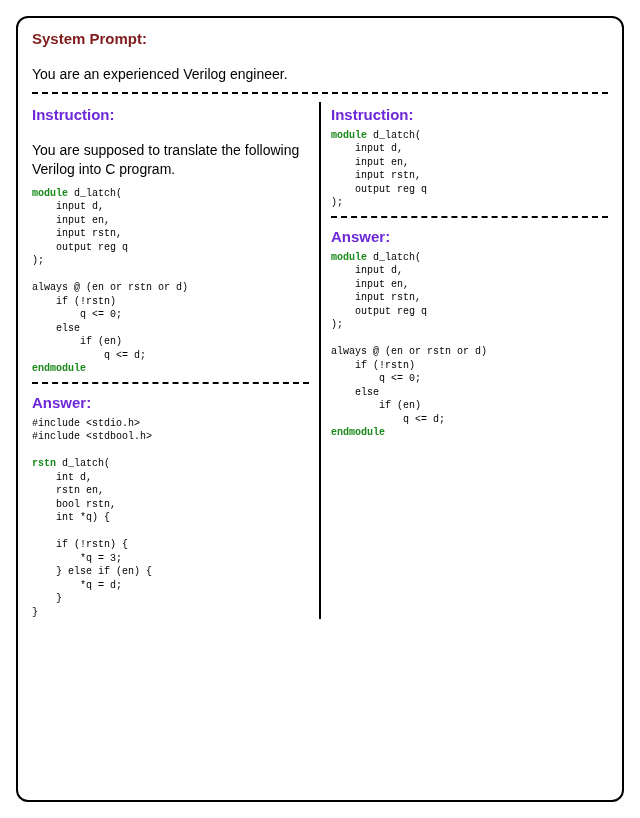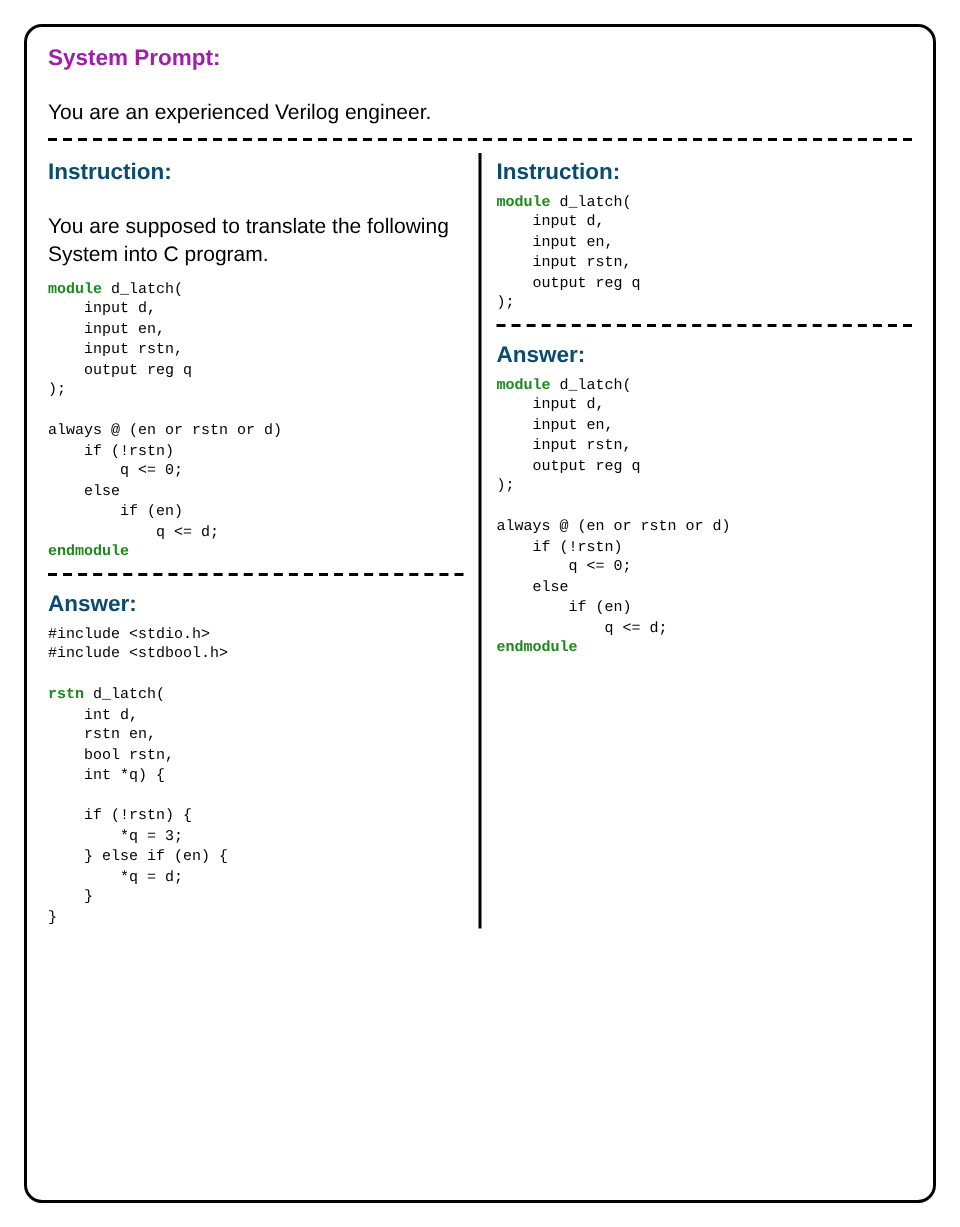--- a/index.html
+++ b/index.html
@@ -20,22 +20,22 @@
       width: 100%;
       height: 100%;
       padding: 12px 14px;
       position: relative;
     }
     .section-header {
       font-weight: bold;
       font-size: 15px;
       margin-bottom: 6px;
     }
-    .olive { color: #a21caf; }
-    .blue { color: #0c4a6e; }
+    .olive { color: #7f1d1d; }
+    .blue { color: #6d28d9; }
     .body-text {
       font-size: 14px;
       color: #000;
       line-height: 1.35;
       margin-bottom: 8px;
       margin-top: 18px;
     }
     .code {
       font-family: "Courier New", Courier, monospace;
       font-size: 10px;
@@ -88,21 +88,21 @@
   </div>
 
   <hr class="dashed-h">
 
   <div class="columns">
 
     <div class="col col-left">
 
       <div class="block">
         <div class="section-header blue">Instruction:</div>
-        <div class="body-text">You are supposed to translate the following System into C program.</div>
+        <div class="body-text">You are supposed to translate the following Verilog into C program.</div>
         <div class="code"><span class="kw">module</span><span> d_latch(</span>
 <span>    input d,</span>
 <span>    input en,</span>
 <span>    input rstn,</span>
 <span>    output reg q</span>
 <span>);</span>
 <span></span>
 <span>always @ (en or rstn or d)</span>
 <span>    if (!rstn)</span>
 <span>        q &lt;= 0;</span>

